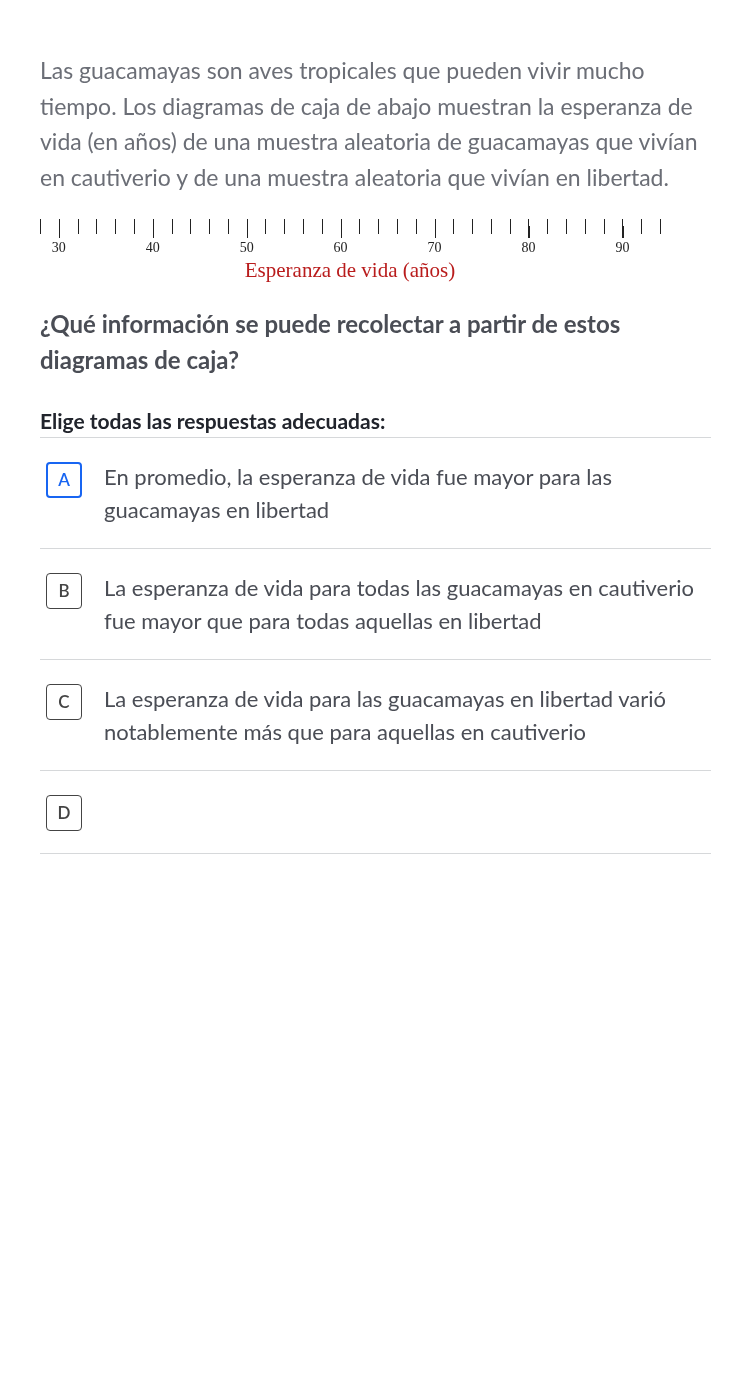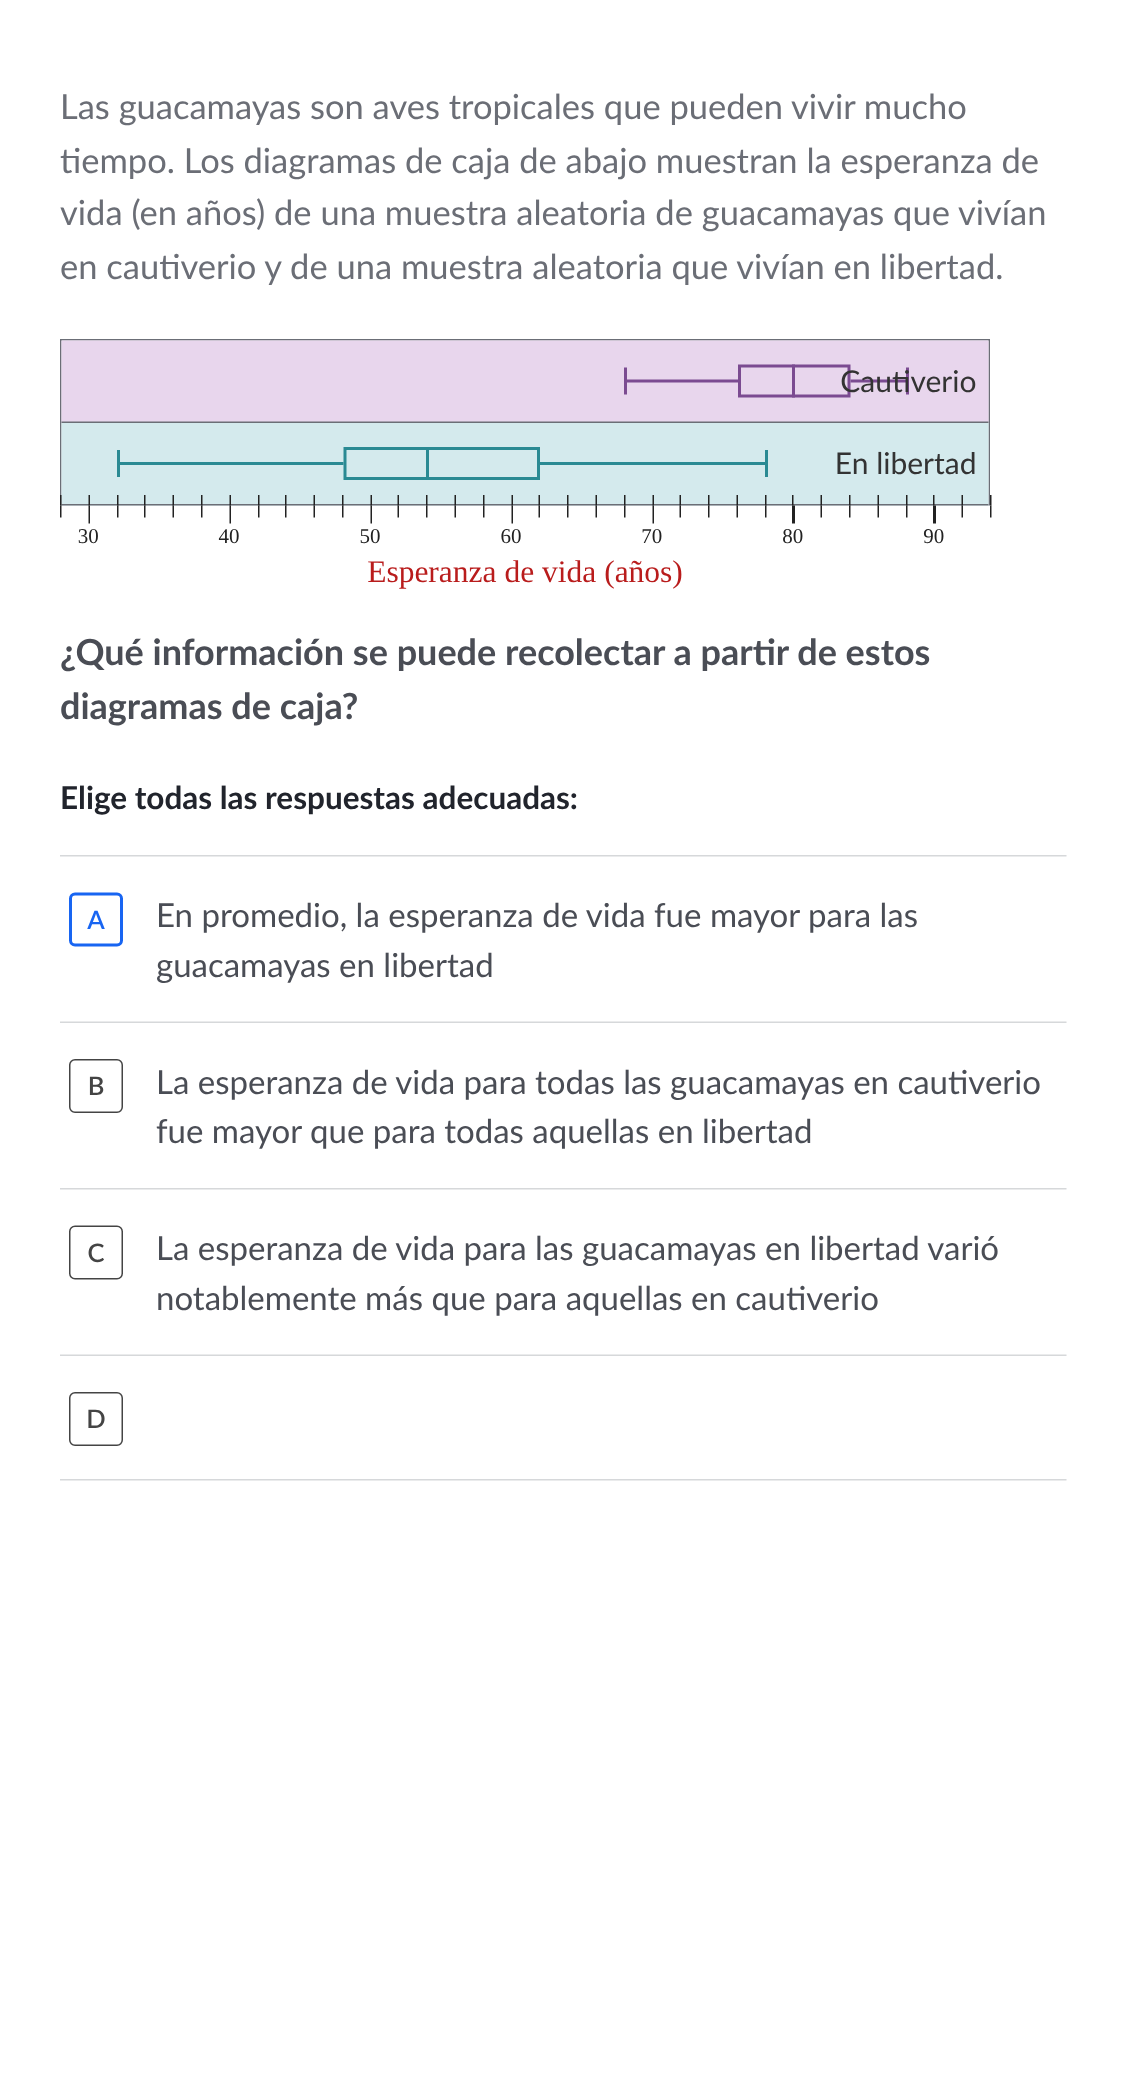--- a/index.html
+++ b/index.html
@@ -109,21 +109,21 @@
     font-size: 24px;
     font-weight: 700;
     color: #4a4d55;
     line-height: 1.5;
     margin: 40px 0 30px 0;
   }
   .instruction {
     font-size: 21px;
     font-weight: 700;
     color: #21242c;
-    margin-bottom: 26px;
+    margin-bottom: 4px;
   }
   .options { border-top: 1px solid #d6d8da; }
   .option {
     display: flex;
     align-items: flex-start;
     gap: 22px;
     padding: 22px 6px;
     border-bottom: 1px solid #d6d8da;
     cursor: pointer;
   }
@@ -149,38 +149,20 @@
     line-height: 1.5;
     color: #4a4d55;
   }
 </style>
 </head>
 <body>
 
 <p class="intro">Las guacamayas son aves tropicales que pueden vivir mucho tiempo. Los diagramas de caja de abajo muestran la esperanza de vida (en años) de una muestra aleatoria de guacamayas que vivían en cautiverio y de una muestra aleatoria que vivían en libertad.</p>
 
 <div class="chart-wrap">
-  <div class="chart-plot" id="plot">
-      <div class="row row-cautiverio">
-        <div class="whisker-line" style="left: 375.758px; width: 187.879px; background: rgb(123, 75, 145);"></div>
-        <div class="cap" style="left: 374.758px; background: rgb(123, 75, 145);"></div>
-        <div class="cap" style="left: 562.636px; background: rgb(123, 75, 145);"></div>
-        <div class="box" style="left: 450.909px; width: 75.1515px; border-color: rgb(123, 75, 145); background: rgb(232, 214, 237);"></div>
-        <div class="median" style="left: 487.485px; background: rgb(123, 75, 145);"></div>
-        <div class="row-label inside">Cautiverio</div>
-      </div>
-      <div class="row row-libertad">
-        <div class="whisker-line" style="left: 37.5758px; width: 432.121px; background: rgb(42, 138, 147);"></div>
-        <div class="cap" style="left: 36.5758px; background: rgb(42, 138, 147);"></div>
-        <div class="cap" style="left: 468.697px; background: rgb(42, 138, 147);"></div>
-        <div class="box" style="left: 187.879px; width: 131.515px; border-color: rgb(42, 138, 147); background: rgb(212, 234, 237);"></div>
-        <div class="median" style="left: 243.242px; background: rgb(42, 138, 147);"></div>
-        <div class="row-label inside">En libertad</div>
-      </div>
-    </div>
   <div class="axis" id="axis">
       <div class="tick" style="left: 0px;"></div>
       <div class="tick top" style="left: 0px;"></div>
       <div class="tick major" style="left: 18.7879px;"></div>
       <div class="tick top" style="left: 18.7879px;"></div>
       <div class="tick-label" style="left: 18.7879px;">30</div>
       <div class="tick" style="left: 37.5758px;"></div>
       <div class="tick top" style="left: 37.5758px;"></div>
       <div class="tick" style="left: 56.3636px;"></div>
       <div class="tick top" style="left: 56.3636px;"></div>

